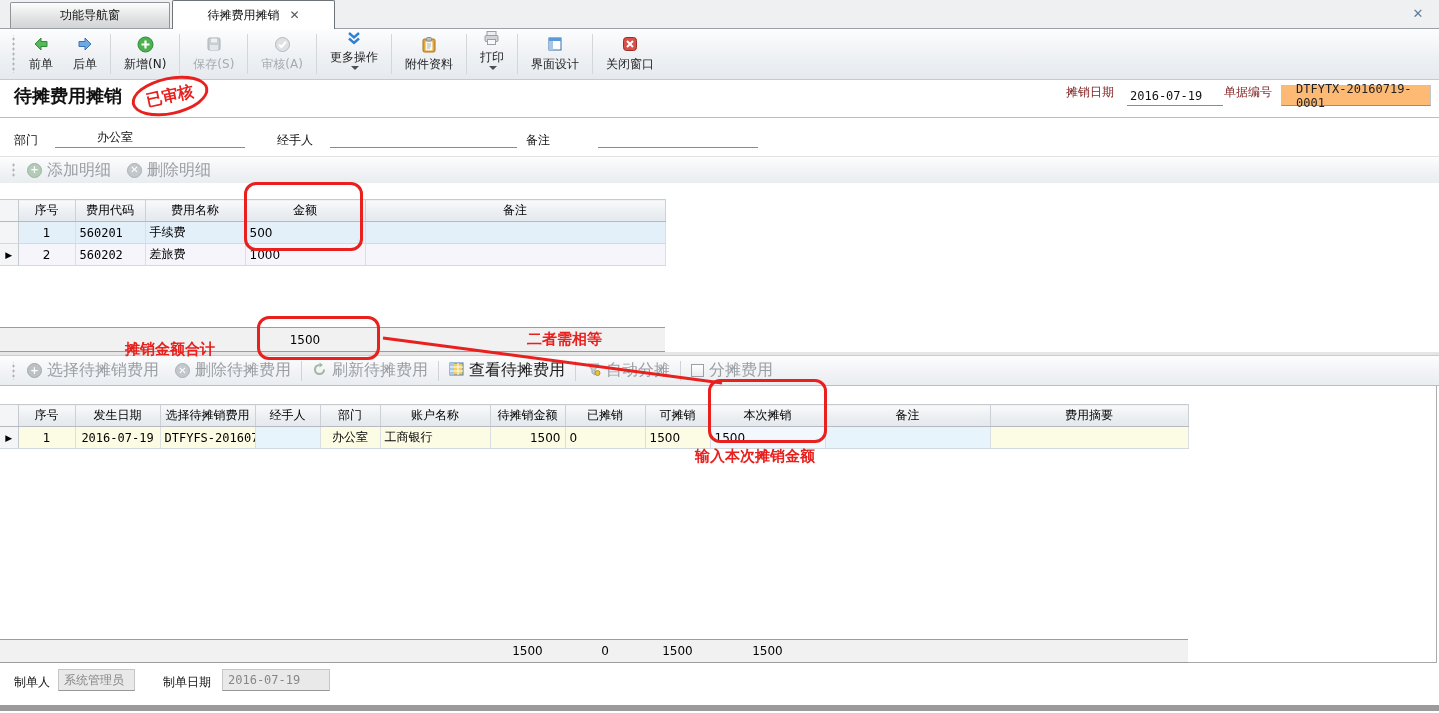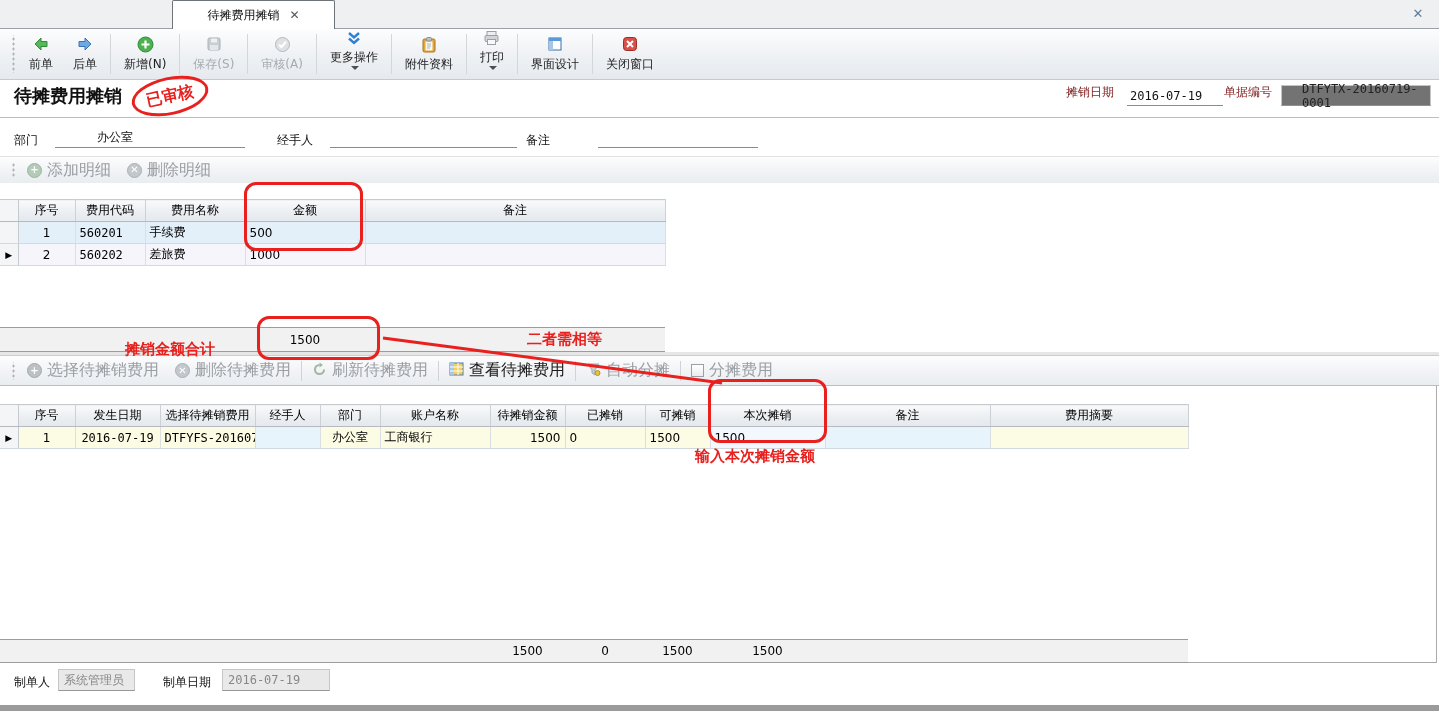--- a/index.html
+++ b/index.html
@@ -39,23 +39,23 @@
 
   
   .doc-title { position:absolute; left:14px; top:84px; font-size:18px; font-weight:bold; color:#111; }
   .stamp { position:absolute; left:131px; top:77px; width:78px; height:38px; border:3px solid #e8201e;
          border-radius:50%; transform:rotate(-12deg); display:flex; align-items:center; justify-content:center;
          color:#e8201e; font-weight:bold; font-size:16px; z-index:3; }
   .hdr-label { position:absolute; top:84px; font-size:12px; color:#7f1d1d; }
   .fld-underline { position:absolute; top:86px; height:20px; border-bottom:1px solid #8a8a8a;
          font-family:"DejaVu Sans Mono","Liberation Mono",monospace; font-size:12px; color:#111;
          display:flex; align-items:center; }
-  .fld-gray { position:absolute; background:#737373; border:1px solid #c4c4c4; border-bottom-color:#909090;
+  .fld-gray { position:absolute; background:#fdba74; border:1px solid #c4c4c4; border-bottom-color:#909090;
          font-family:"DejaVu Sans Mono","Liberation Mono",monospace; font-size:12px; color:#222;
-         display:flex; align-items:center; padding-left:20px; }
+         display:flex; align-items:center; padding-left:14px; }
   .hline { position:absolute; left:0; top:117px; width:1439px; height:1px; background:#bdbdbd; }
 
   
   .form-label { position:absolute; top:132px; font-size:12px; color:#111; }
   .form-field { position:absolute; top:128px; height:20px; border-bottom:1px solid #8a8a8a;
          font-size:12px; color:#111; display:flex; align-items:center; }
 
   
   .sub-toolbar { position:absolute; left:0; width:1439px;
          background:linear-gradient(#fdfdfe,#f0f2f5 60%,#eaedf0);
@@ -116,20 +116,23 @@
 
   
   .chk { width:13px; height:13px; border:1px solid #98a0a8; background:linear-gradient(#fff,#e9edf0); }
 </style>
 </head>
 <body>
 
 <div id="app">
 
   <div class="tabstrip">
+    <div class="tab tab-inactive">
+      <span>功能导航窗</span>
+    </div>
     <div class="tab tab-active">
       <span>待摊费用摊销</span>
       <span class="tab-close">✕</span>
     </div>
     <div class="win-close">✕</div>
   </div>
 
   <div class="main-toolbar">
     <div class="grip"></div>
     <div class="tbtn">

